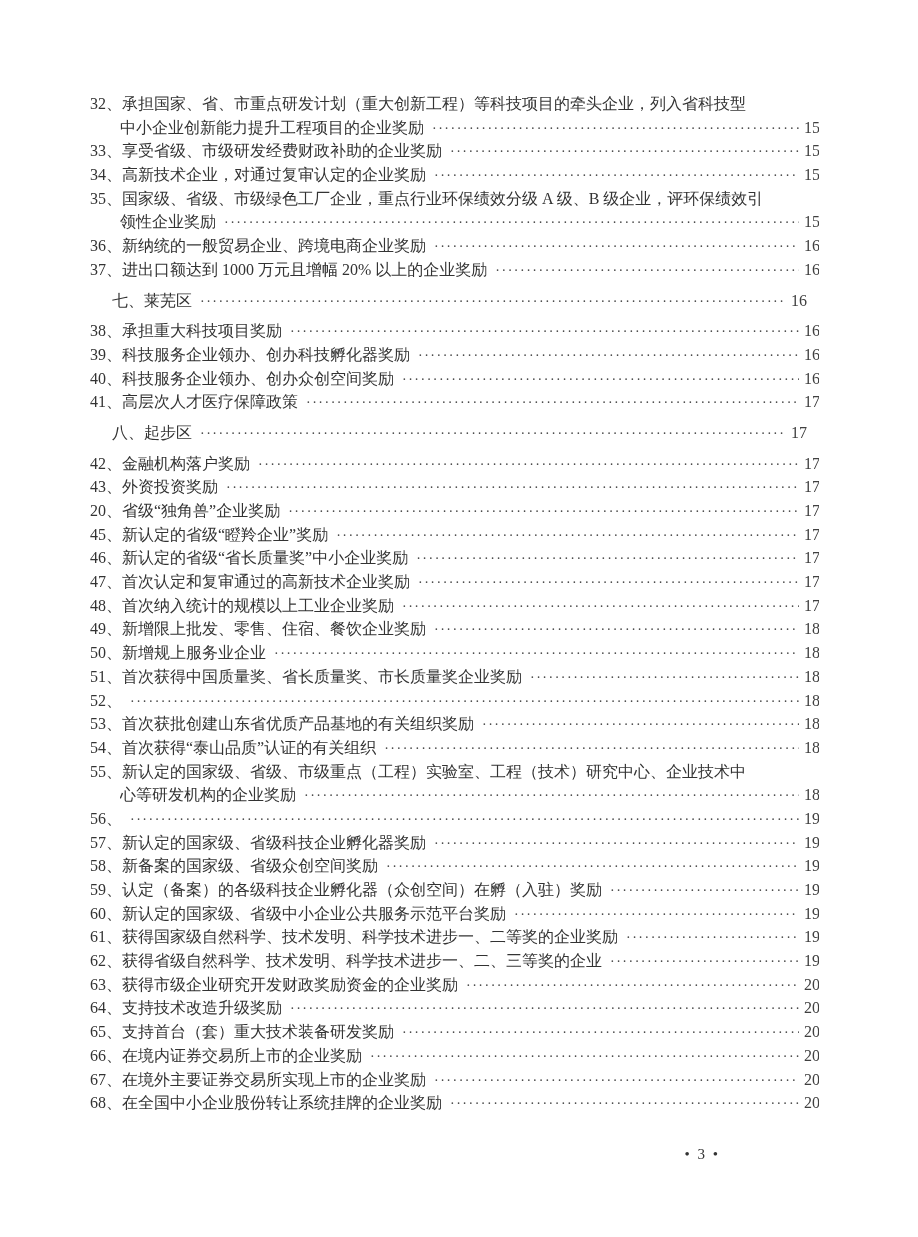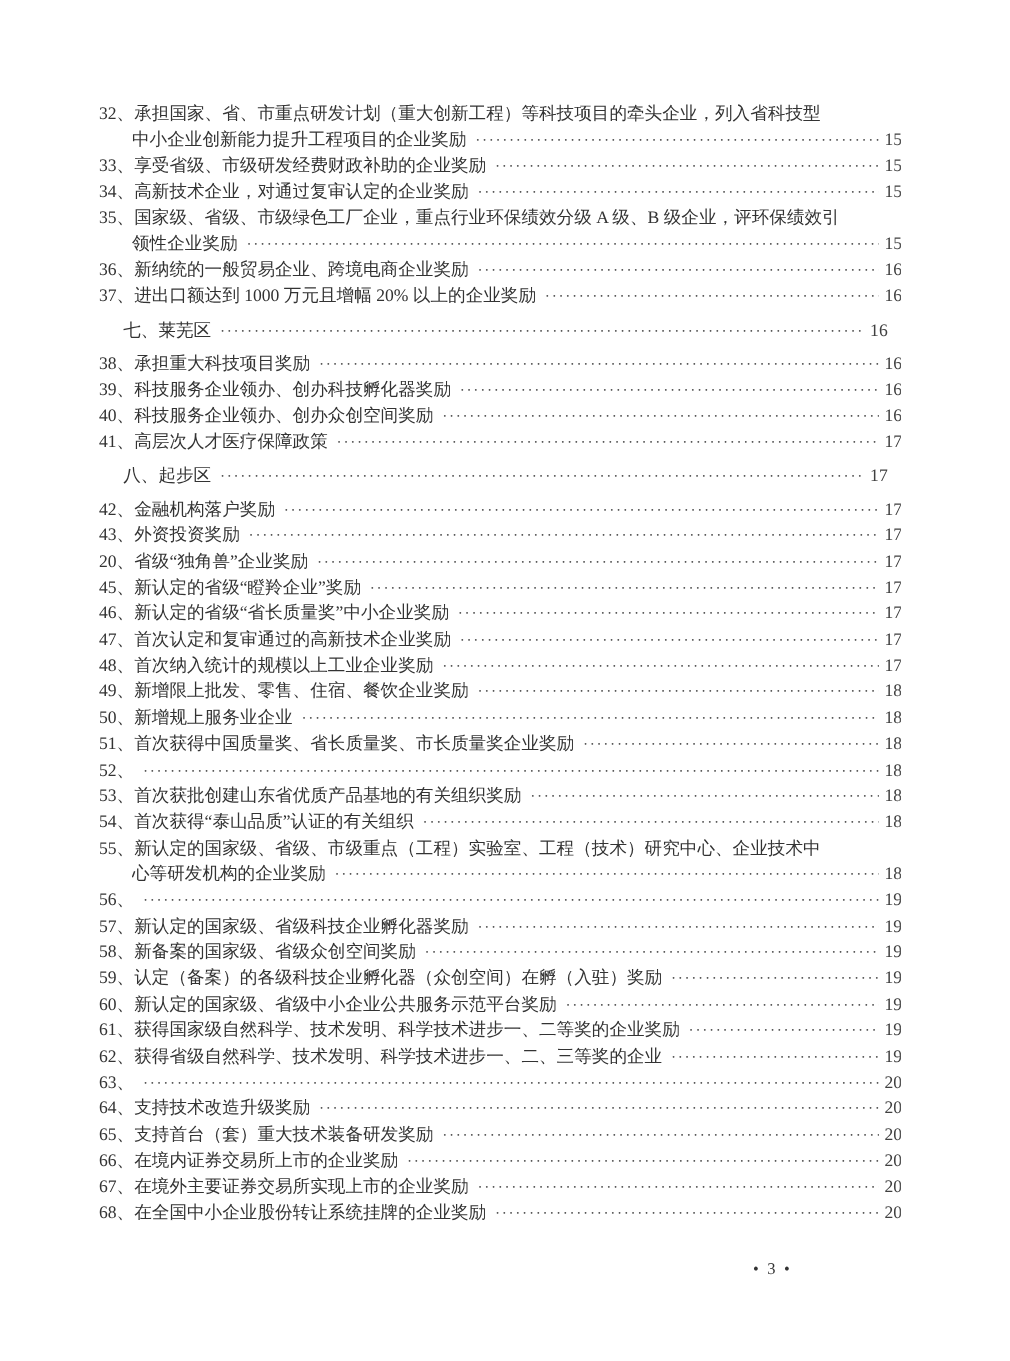--- a/index.html
+++ b/index.html
@@ -343,20 +343,21 @@
         <div class="line">
           <span class="num">62、</span>
           <span class="text">获得省级自然科学、技术发明、科学技术进步一、二、三等奖的企业</span>
           <span class="leader">········································································································································································································</span>
           <span class="pg">19</span>
         </div>
       </div>
       <div class="row entry">
         <div class="line">
           <span class="num">63、</span>
+          <span class="text">获得市级企业研究开发财政奖励资金的企业奖励</span>
           <span class="leader">········································································································································································································</span>
           <span class="pg">20</span>
         </div>
       </div>
       <div class="row entry">
         <div class="line">
           <span class="num">64、</span>
           <span class="text">支持技术改造升级奖励</span>
           <span class="leader">········································································································································································································</span>
           <span class="pg">20</span>

